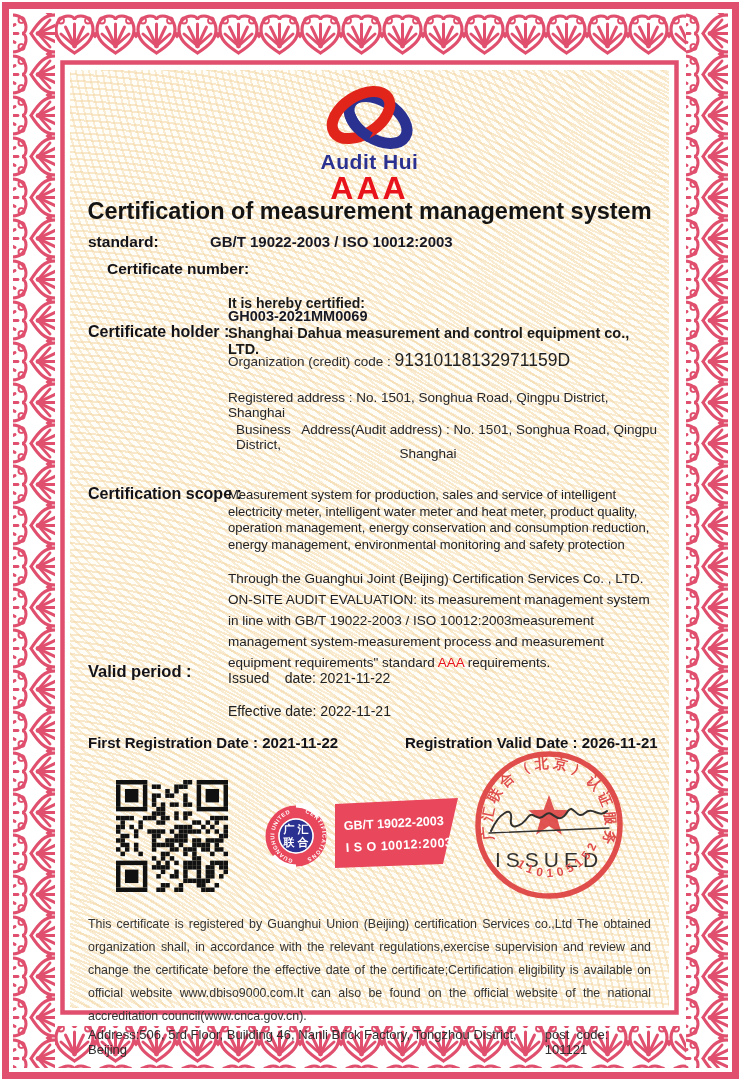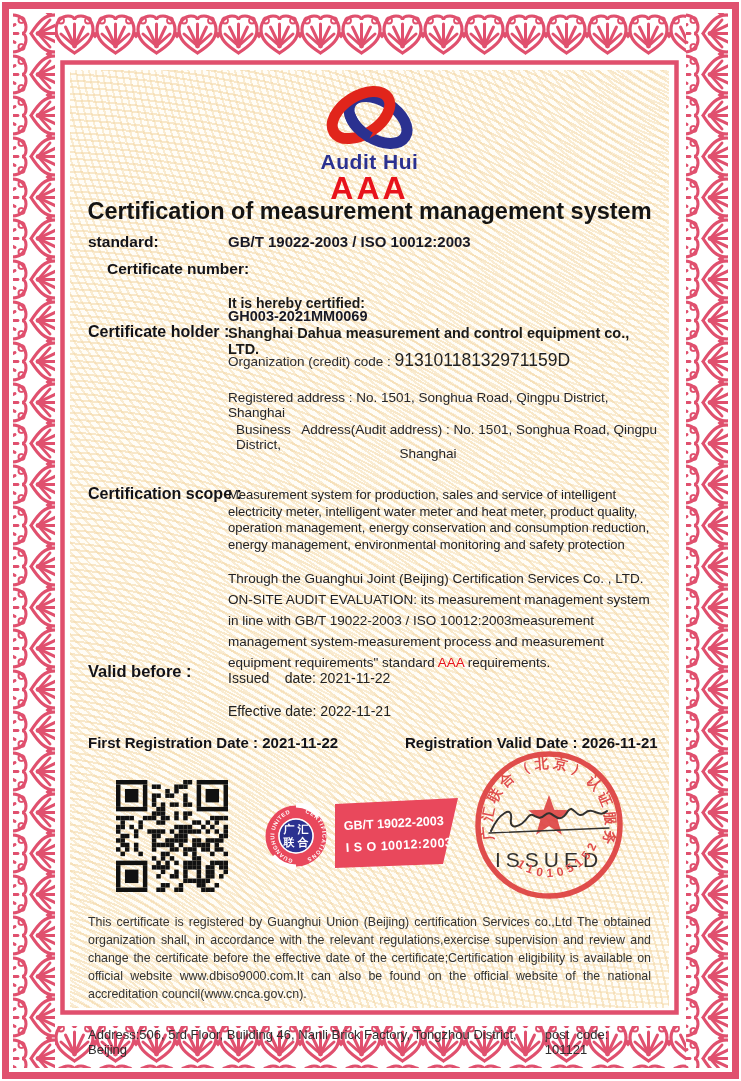--- a/index.html
+++ b/index.html
@@ -16,21 +16,21 @@
       #fffdf7;
   }
   .abs{position:absolute;}
   .center{width:100%;text-align:center;}
   .brand-name{top:80px;font-size:21px;font-weight:bold;color:#2b3190;letter-spacing:.5px;}
   .rating{top:100px;font-size:32px;font-weight:bold;color:#e8131b;letter-spacing:3px;}
   .title{top:128px;font-size:23.5px;font-weight:bold;color:#141414;}
   .lbl{font-weight:bold;color:#121218;}
   .row-standard{top:163px;}
   .row-standard .lbl{left:18px;font-size:15.5px;}
-  .row-standard .val{left:158px;font-size:15px;font-weight:bold;color:#181824;}
+  .row-standard .val{left:140px;font-size:15px;font-weight:bold;color:#181824;}
   .row-certnum{top:190px;}
   .row-certnum .lbl{left:18px;font-size:15.5px;padding-left:19px;}
   .row-certnum .val{left:158px;font-size:14.5px;font-weight:bold;color:#181824;margin-top:48px;}
   .hereby{top:225px;left:158px;font-size:14px;font-weight:bold;}
   .row-holder{top:253px;}
   .row-holder .lbl{left:18px;font-size:16px;}
   .row-holder .val{left:158px;top:2px;font-size:14.5px;font-weight:bold;width:430px;}
   .org{top:280px;left:158px;font-size:13.5px;color:#2b2b30;}
   .org .code{font-size:17.5px;color:#222;}
   .regaddr{top:320px;left:158px;font-size:13.5px;color:#26262b;}
@@ -42,21 +42,21 @@
   .through .aaa{color:#e8131b;}
   .vplbl{top:592px;left:18px;font-size:16.5px;}
   .issued{top:600px;left:158px;font-size:14px;color:#222;white-space:pre-wrap;}
   .effective{top:633px;left:158px;font-size:14px;color:#222;}
   .regrow{top:664px;font-size:15px;font-weight:bold;color:#121218;}
   .regrow .first{left:18px;}
   .regrow .validto{left:335px;}
   .qr{left:46px;top:710px;width:112px;height:112px;}
   .badge-svg{left:186px;top:722px;}
   .seal-svg{left:403px;top:679px;opacity:.9;}
-  .footer{top:843px;left:18px;width:563px;font-size:12.4px;line-height:18px;color:#333;text-align:justify;}
+  .footer{top:843px;left:18px;width:563px;font-size:12.4px;line-height:23px;color:#333;text-align:justify;}
   .addrrow{top:909px;left:18px;width:563px;display:flex;justify-content:space-between;font-size:13px;color:#2e2e2e;margin-top:48px;}
   .postcode{white-space:pre-wrap;}
 </style>
 </head>
 <body>
 
 <svg class="border-svg" width="741" height="1081" viewBox="0 0 741 1081">
   <defs>
     <pattern id="ornH" width="41" height="42" patternUnits="userSpaceOnUse" patternTransform="translate(13,13)">
       <rect width="41" height="42" fill="#ffffff"></rect>
@@ -136,21 +136,21 @@
   <div class="abs bizline1">Business   Address(Audit address) : No. 1501, Songhua Road, Qingpu District,</div>
   <div class="abs bizline2">Shanghai</div>
 
   <div class="abs lbl scopelbl">Certification scope :</div>
   <div class="abs scopetext">Measurement system for production, sales and service of intelligent electricity meter, intelligent water meter and heat meter, product quality, operation management, energy conservation and consumption reduction, energy management, environmental monitoring and safety protection</div>
 
   <div class="abs through">
     <span>Through the Guanghui Joint (Beijing) Certification Services Co. , LTD. ON-SITE AUDIT EVALUATION: its measurement management system in line with GB/T 19022-2003 / ISO 10012:2003measurement management system-measurement process and measurement equipment requirements" standard </span><span class="aaa">AAA</span><span> requirements.</span>
   </div>
 
-  <div class="abs lbl vplbl">Valid before :</div>
+  <div class="abs lbl vplbl">Valid period :</div>
   <div class="abs issued">Issued    date: 2021-11-22</div>
   <div class="abs effective">Effective date: 2022-11-21</div>
 
   <div class="abs regrow" style="width:100%;">
     <span class="abs first">First Registration Date : 2021-11-22</span>
     <span class="abs validto">Registration Valid Date : 2026-11-21</span>
   </div>
 
   <div class="abs qr"><svg width="112" height="112">
         <rect x="67.2" y="0" width="4.48" height="4.48" fill="#111"></rect>

